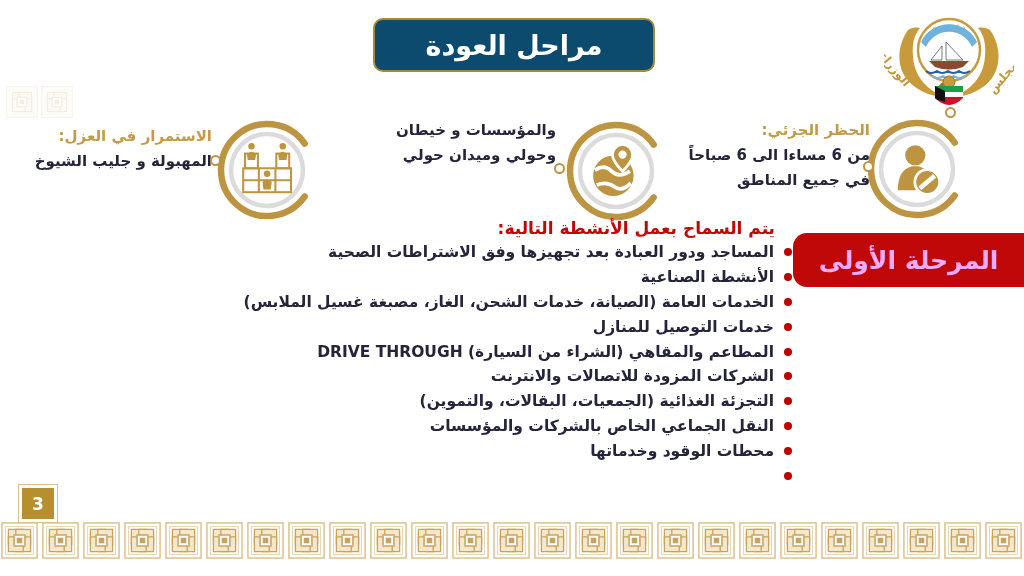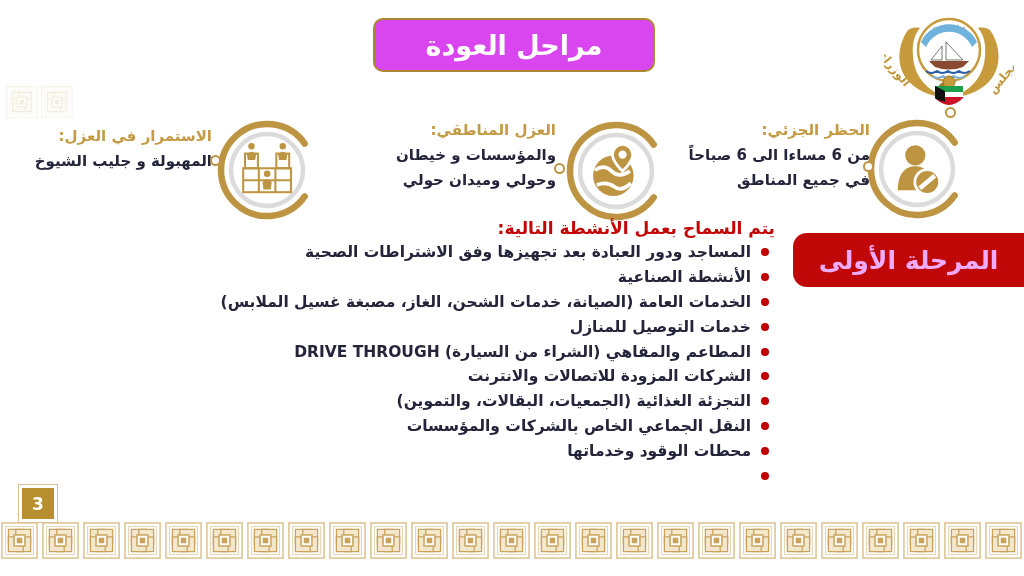--- a/index.html
+++ b/index.html
@@ -5,21 +5,21 @@
   * { margin:0; padding:0; box-sizing:border-box; }
   html,body { background:#e8e8e8; }
   #stage {
     position:relative; width:1024px; height:576px; margin:0 auto;
     background:#ffffff; overflow:hidden;
     font-family:"DejaVu Sans", sans-serif;
   }
   
   .title-badge {
     position:absolute; left:373px; top:18px; width:282px; height:54px;
-    background:#d946ef; border:2px solid #ab8830; border-radius:10px;
+    background:#0c4a6e; border:2px solid #ab8830; border-radius:10px;
     color:#ffffff; font-size:27px; font-weight:bold;
     display:flex; align-items:center; justify-content:center;
     direction:rtl; letter-spacing:.5px;
   }
   
   .logo { position:absolute; left:884px; top:2px; width:130px; height:115px; }
   
   .sec-text { position:absolute; width:230px; text-align:right; direction:rtl; }
   .sec-title { color:#c49b43; font-weight:bold; font-size:15px; line-height:25px; }
   .sec-line  { color:#24243a; font-weight:bold; font-size:15px; line-height:25px; }
@@ -35,21 +35,21 @@
     background:#c10808; border-radius:14px 0 0 14px;
     color:#f0abfc; font-size:25px; font-weight:bold;
     display:flex; align-items:center; justify-content:center; direction:rtl;
   }
   
   .list-heading {
     position:absolute; right:249px; top:218px;
     color:#c30505; font-size:17px; font-weight:bold; direction:rtl;
   }
   .activities {
-    position:absolute; right:255px; top:240px; width:560px;
+    position:absolute; right:232px; top:240px; width:560px;
     list-style:none; direction:rtl; text-align:right;
   }
   .activities li { height:24.8px; display:flex; align-items:center; }
   .activities .dot {
     width:8px; height:8px; border-radius:50%; background:#c00000;
     margin-left:10px; flex:0 0 auto;
   }
   .activities .txt { color:#24243a; font-size:15.5px; font-weight:bold; white-space:nowrap; }
   
   .page-num {
@@ -142,21 +142,20 @@
         <path d="M15,59 C15,41 23,33 34,33 C45,33 53,41 53,59 Z" fill="#bd9442"></path>
         <circle cx="47" cy="50" r="13.5" fill="#bd9442" stroke="#ffffff" stroke-width="3"></circle>
         <rect x="36.5" y="47.5" width="21" height="5" fill="#ffffff" transform="rotate(-40 47 50)"></rect>
       </g>
     </svg>
   </div>
   <div class="dot-ring" style="left:863px; top:161px;"></div>
   <div class="dot-ring" style="left:945px; top:107px;"></div>
 
   <div class="sec-text" style="left:326px; top:118px;">
-    <div class="sec-title">العزل المناطقي:</div>
     <div class="sec-line">والمؤسسات و خيطان</div>
     <div class="sec-line">وحولي وميدان حولي</div>
   </div>
   <div class="icon-group" style="left:566px; top:121px;">
     <svg viewBox="0 0 100 100" width="100" height="100">
       <path d="M87.7,76.4 A46,46 0 1 1 87.7,23.6" fill="none" stroke="#bd9442" stroke-width="6.5" stroke-linecap="round"></path>
       <circle cx="50" cy="50" r="36" fill="#ffffff" stroke="#dbdbdb" stroke-width="4.5"></circle>
       <g transform="translate(17,17) scale(0.92)">
         <circle cx="33" cy="41" r="22" fill="#bd9442"></circle>
         <path d="M13,35 q10,-7 18,1 t20,0" stroke="#ffffff" stroke-width="4" fill="none"></path>

